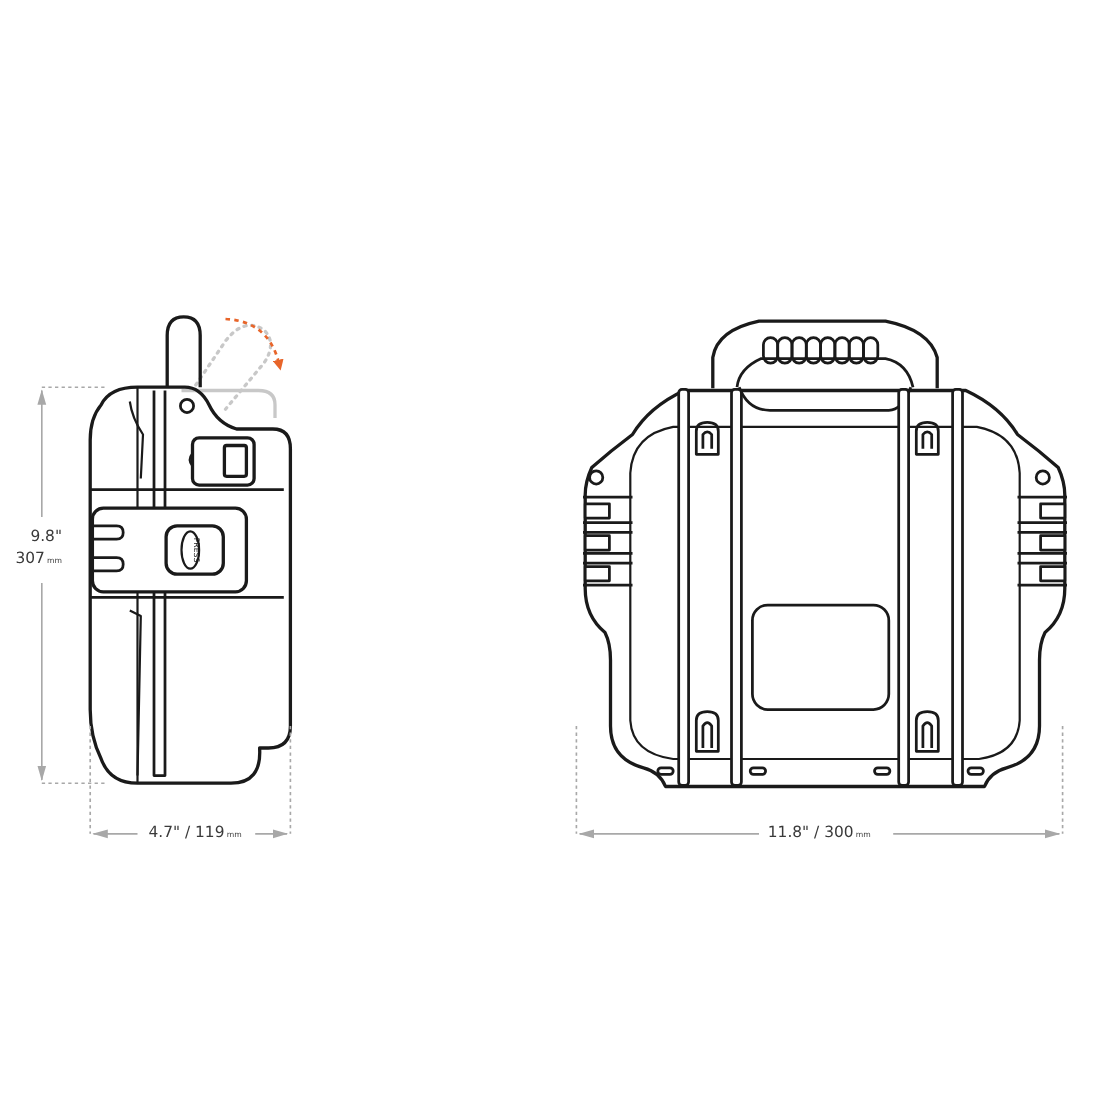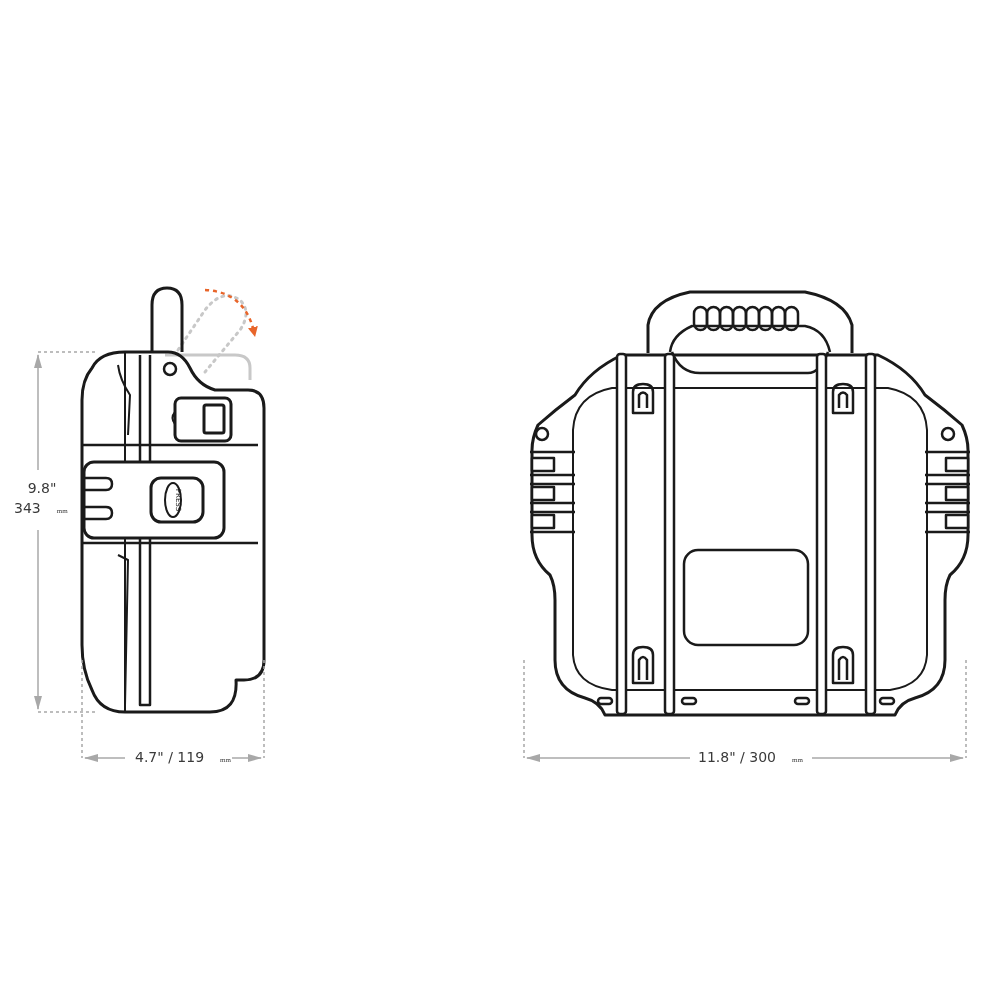--- a/index.html
+++ b/index.html
@@ -1,20 +1,20 @@
 <!DOCTYPE html>
 <html><head>
 <meta charset="utf-8">
 <style>
   html, body { margin:0; padding:0; background:#ffffff; }
   body { width:1000px; height:1000px; position:relative; overflow:hidden;
          font-family:"DejaVu Sans", sans-serif; }
   svg.canvas { position:absolute; left:0; top:0; }
   .dim-label { position:absolute; color:#3a3a3a; font-size:14px; white-space:nowrap; }
-  .unit { font-size:7px; margin-left:16px;font-family:Liberation Serif, serif; }
+  .unit { font-size:7px; margin-left:2px; }
 </style>
 </head>
 <body>
 
 <svg class="canvas" width="1000" height="1000" viewBox="0 0 1000 1000">
   <defs>
     <marker id="arrGray" markerWidth="14" markerHeight="10" refX="13" refY="5" orient="auto-start-reverse" markerUnits="userSpaceOnUse">
       <path d="M0,1 L14,5 L0,9 Z" fill="#a8a8a8"></path>
     </marker>
     <marker id="arrOrange" markerWidth="10" markerHeight="10" refX="5" refY="5" orient="auto" markerUnits="userSpaceOnUse">
@@ -140,20 +140,20 @@
   <g stroke="#a8a8a8" stroke-width="1.5">
     <path d="M524,660 L524,758" stroke-dasharray="3 3"></path>
     <path d="M966,660 L966,758" stroke-dasharray="3 3"></path>
     <line x1="527" y1="758" x2="690" y2="758" marker-start="url(#arrGray)"></line>
     <line x1="812" y1="758" x2="963" y2="758" marker-end="url(#arrGray)"></line>
   </g>
 </svg>
 
 <div class="dim-label" style="left:22px; top:480px; text-align:center; width:40px;">9.8"</div>
 <div class="dim-label" style="left:14px; top:500px;">
-  <span>343</span><span class="unit">mm</span>
+  <span>307</span><span class="unit">mm</span>
 </div>
 <div class="dim-label" style="left:135px; top:749px;">
   <span>4.7" / 119</span><span class="unit">mm</span>
 </div>
 <div class="dim-label" style="left:698px; top:749px;">
   <span>11.8" / 300</span><span class="unit">mm</span>
 </div>
 
 </body></html>

